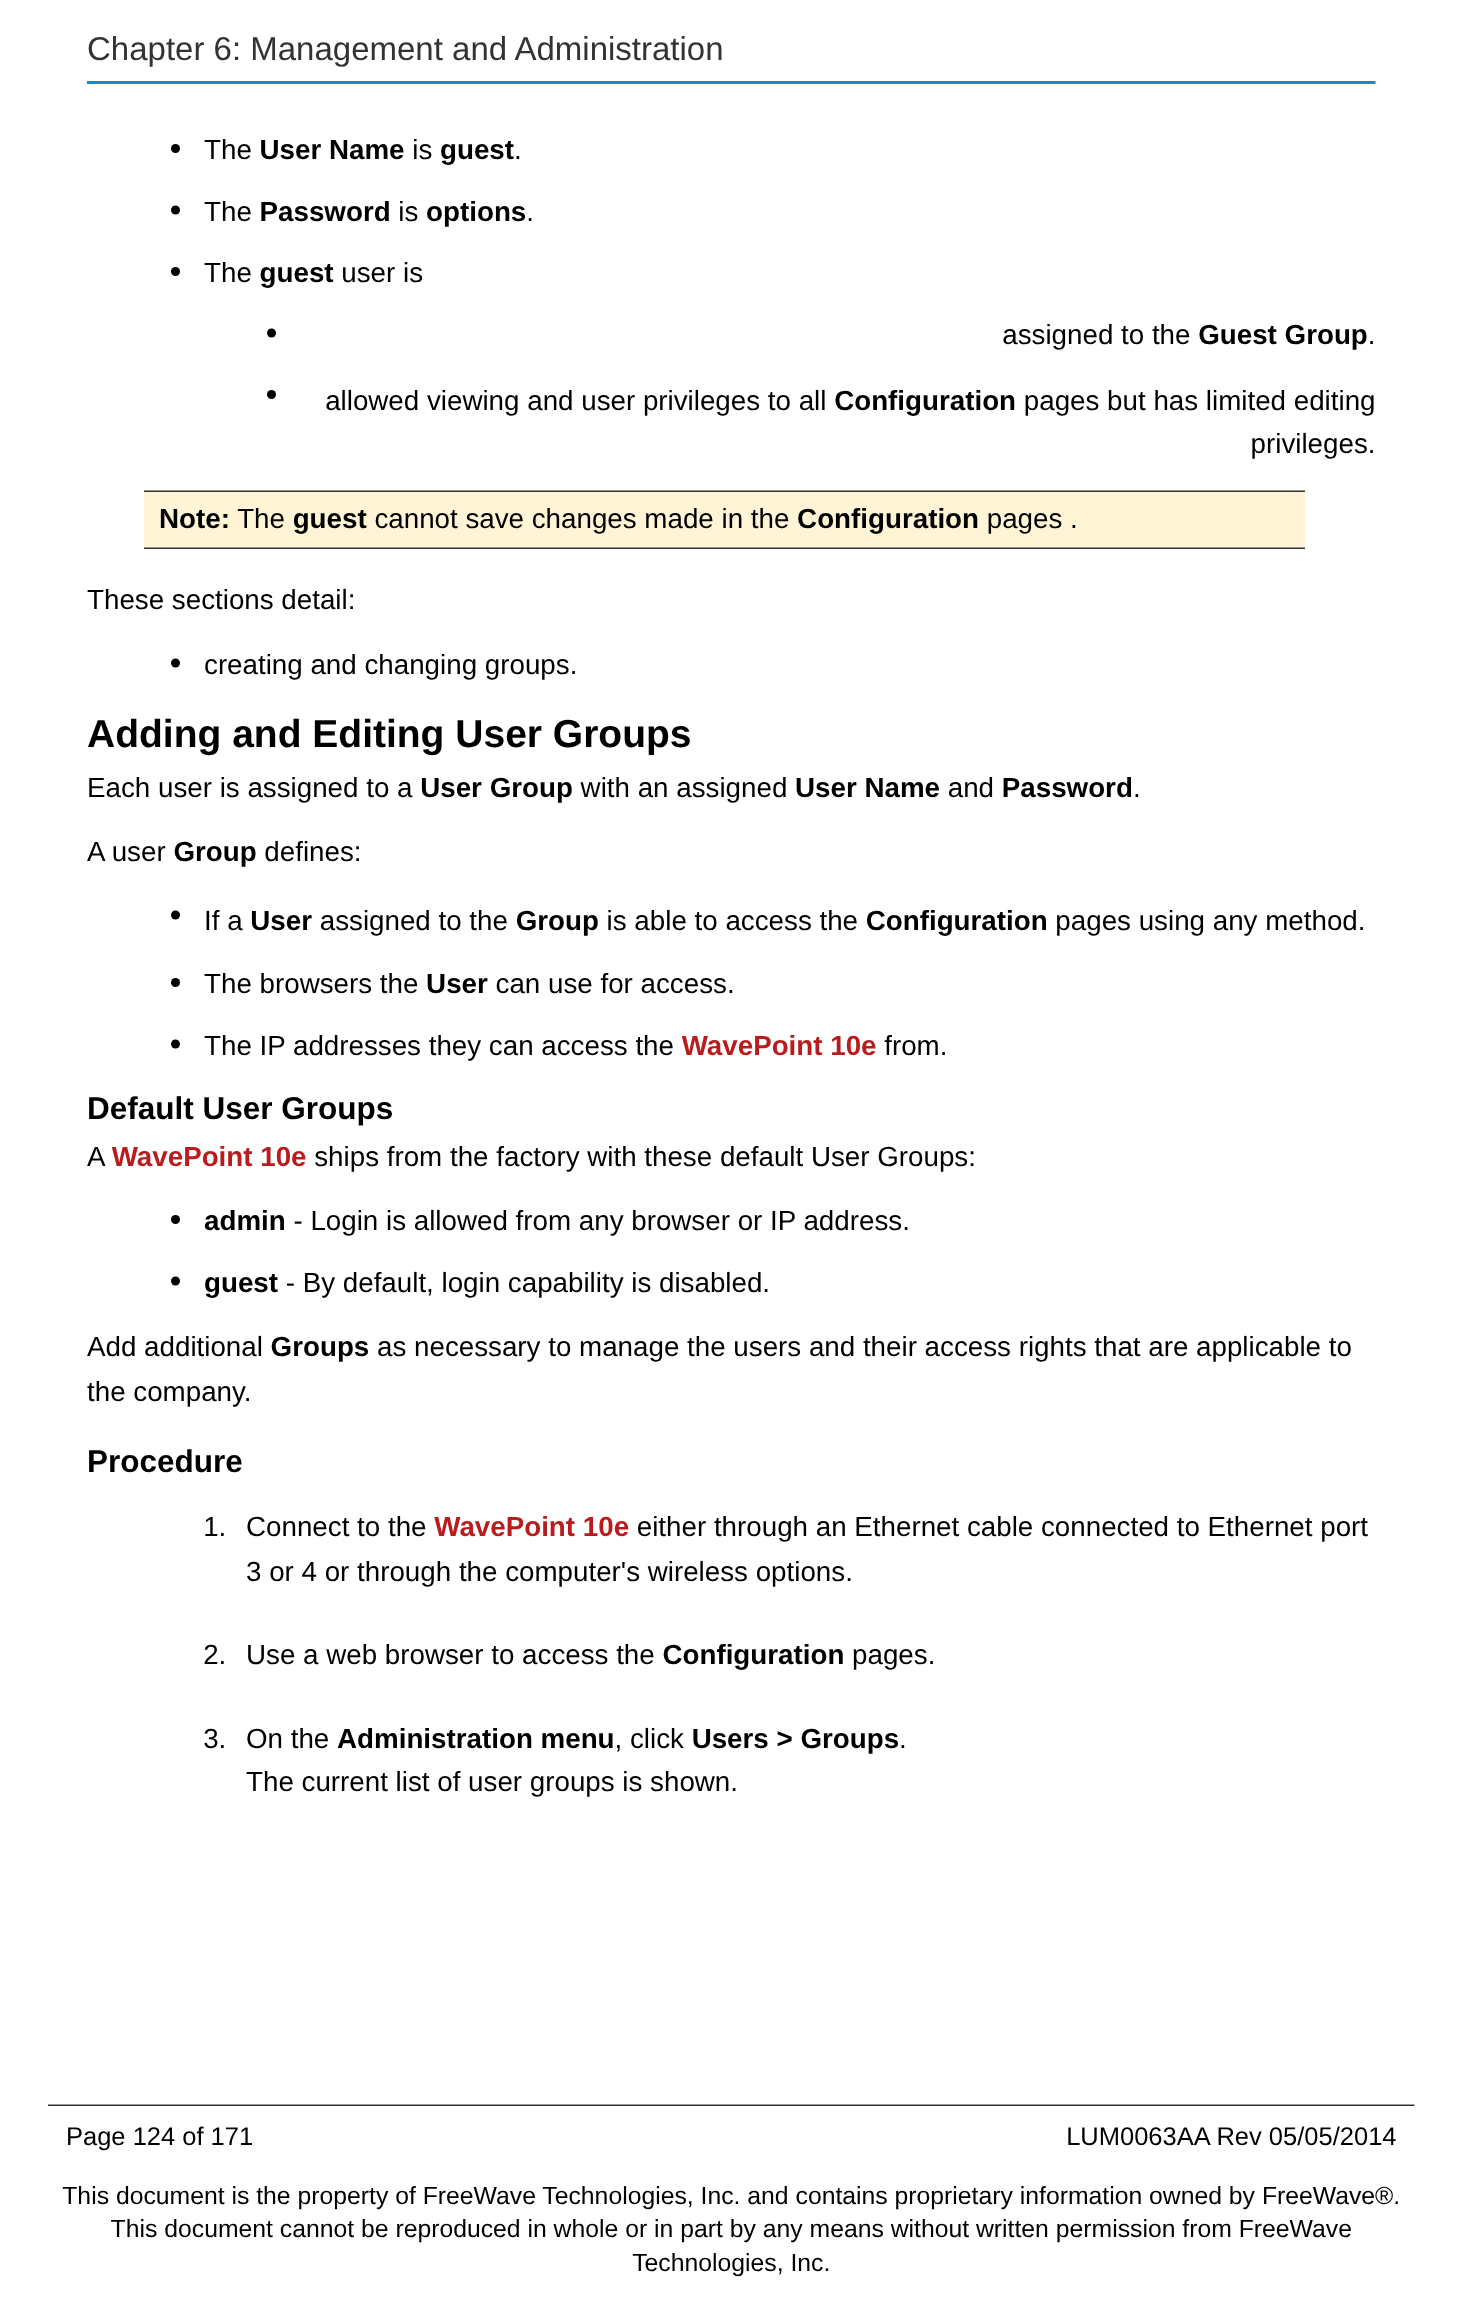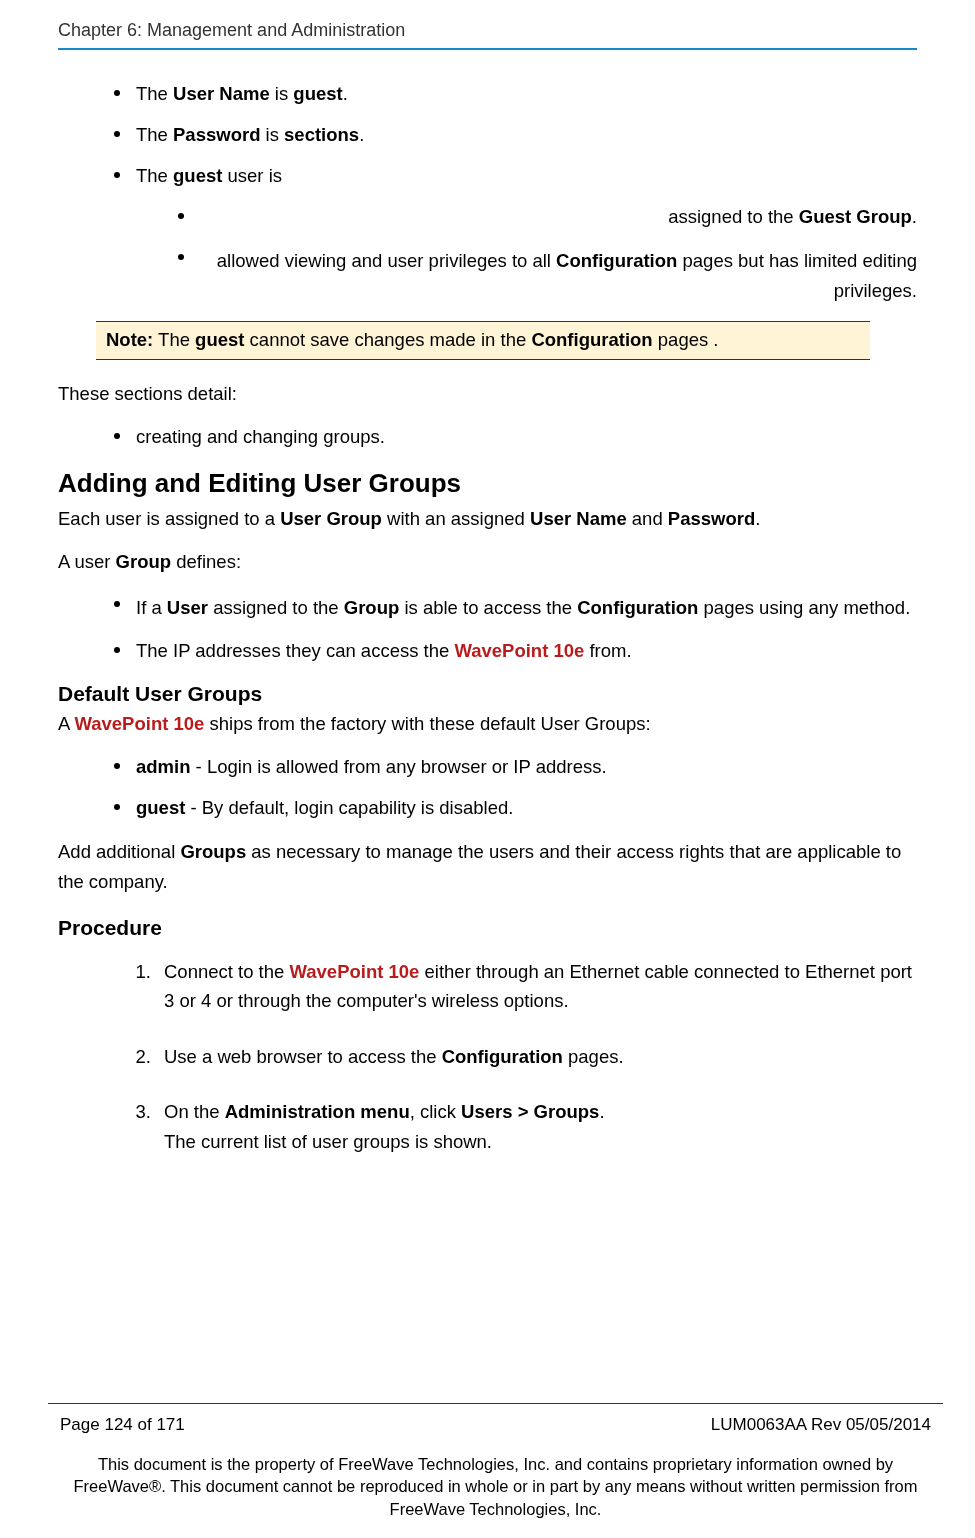--- a/index.html
+++ b/index.html
@@ -8,21 +8,21 @@
     height: 1538px;
     background: #fff;
     font-family: Arial, Helvetica, sans-serif;
     font-size: 18.5px;
     color: #000;
     padding: 18px 58px 0 58px;
     position: relative;
     line-height: 1.35;
   }
   .header {
-    font-size: 18px;
+    font-size: 22px;
     color: #333;
     margin-bottom: 6px;
   }
   .hr-top {
     border: none;
     border-top: 2px solid #1789c9;
     margin-bottom: 32px;
   }
   .bullet-list { list-style: none; }
   .bullet-list > li { position: relative; padding-left: 22px; margin-bottom: 16px; }
@@ -48,41 +48,41 @@
   }
   .h2 { font-size: 26px; font-weight: bold; margin: 14px 0 6px 0; }
   .h3 { font-size: 21px; font-weight: bold; margin: 14px 0 4px 0; }
   .para { margin-bottom: 18px; }
   .para-tight { margin-bottom: 8px; }
   .link { color: #b91c1c; font-weight: bold; }
   .ol { list-style: decimal; margin-left: 98px; }
   .ol > li { padding-left: 8px; margin-bottom: 26px; line-height: 1.6; }
   .footer {
     position: absolute;
-    left: 16px; right: 0;
+    left: 0; right: 0;
     bottom: 18px;
     padding: 0 32px;
   }
   .hr-bottom { border: none; border-top: 1.5px solid #333; margin-bottom: 10px; }
   .footer-row { display: flex; justify-content: space-between; font-size: 17px; margin-bottom: 16px; padding: 0 12px; }
   .footer-legal { text-align: center; font-size: 16.5px; line-height: 1.35; padding: 0 8px; }
   .line { line-height: 1.6; }
 </style>
 </head>
 <body>
 
 <div class="header">Chapter 6: Management and Administration</div>
 <hr class="hr-top">
 
 <ul class="bullet-list lvl1">
   <li>
     <span>The </span><b>User Name</b><span> is </span><b>guest</b><span>.</span>
   </li>
   <li>
-    <span>The </span><b>Password</b><span> is </span><b>sections</b><span>.</span>
+    <span>The </span><b>Password</b><span> is </span><b>options</b><span>.</span>
   </li>
   <li style="margin-bottom:12px;">
     <span>The </span><b>guest</b><span> user is</span>
     <ul class="bullet-list nested" style="margin-top:16px;">
       <li>
         <span>assigned to the </span><b>Guest Group</b><span>.</span>
       </li>
       <li class="line">
         <span>allowed viewing and user privileges to all </span><b>Configuration</b><span> pages but has limited editing privileges.</span>
       </li>
@@ -104,20 +104,23 @@
   <span>Each user is assigned to a </span><b>User Group</b><span> with an assigned </span><b>User Name</b><span> and </span><b>Password</b><span>.</span>
 </p>
 
 <p class="para-tight">
   <span>A user </span><b>Group</b><span> defines:</span>
 </p>
 
 <ul class="bullet-list lvl1" style="margin-top:18px;">
   <li class="line">
     <span>If a </span><b>User</b><span> assigned to the </span><b>Group</b><span> is able to access the </span><b>Configuration</b><span> pages using any method.</span>
+  </li>
+  <li>
+    <span>The browsers the </span><b>User</b><span> can use for access.</span>
   </li>
   <li>
     <span>The IP addresses they can access the </span><span class="link">WavePoint 10e</span><span> from.</span>
   </li>
 </ul>
 
 <h3 class="h3">Default User Groups</h3>
 <p class="para-tight">
   <span>A </span><span class="link">WavePoint 10e</span><span> ships from the factory with these default User Groups:</span>
 </p>

